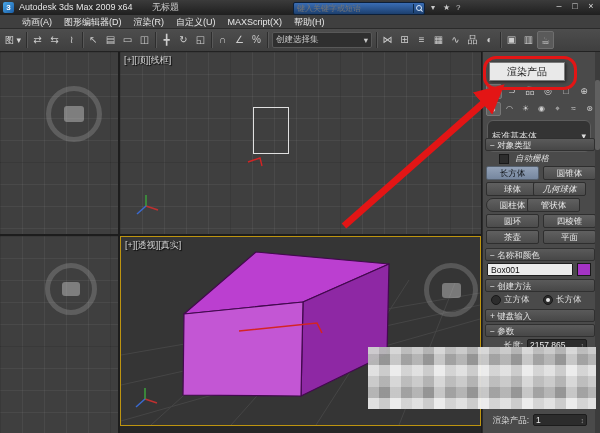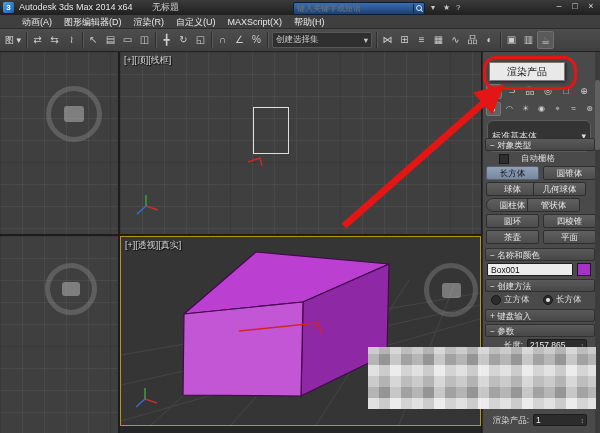--- a/index.html
+++ b/index.html
@@ -90,21 +90,21 @@
     repeating-linear-gradient(0deg,rgba(255,255,255,0.55) 0 11px,rgba(150,150,150,0.3) 11px 22px,rgba(215,215,215,0.5) 22px 33px),
     repeating-linear-gradient(90deg,#c9c9c9 0 11px,#9a9a9a 11px 22px,#e3e3e3 22px 33px,#acacac 33px 44px);}
 </style>
 </head>
 <body>
 
 <div id="app">
 
   <div class="abs title-bar">
     <div class="abs logo">3</div>
-    <span class="abs app-title">Autodesk 3ds Max 2014 x64</span>
+    <span class="abs app-title">Autodesk 3ds Max 2009 x64</span>
     <span class="abs doc-title">无标题</span>
     <div class="abs search-box">
       <input placeholder="键入关键字或短语" style="">
       <span class="mag"></span>
     </div>
     <span class="abs ic-mini" style="left:428px;">▾</span>
     <span class="abs ic-mini" style="left:440px;">★</span>
     <span class="abs ic-mini" style="left:453px;">?</span>
     <div class="abs win-btns">
       <span class="win-btn">–</span>
@@ -235,26 +235,26 @@
         <span class="sub-cell">⊛</span>
       </div>
       <div class="pn-drop" style="top:68px;">
         <span>标准基本体</span>
           <span>▾</span>
       </div>
       <div class="rollout" style="top:86px;">
         <span>−</span> <span>对象类型</span>
       </div>
       <span class="chk" style="left:16px;top:102px;"></span>
-      <span class="pn-label" style="left:38px;top:101px;">自动栅格</span>
+      <span class="pn-label" style="left:32px;top:101px;font-style:italic;">自动栅格</span>
 
       <span class="obj-btn obj-btn-active" style="left:3px;top:114px;">长方体</span>
       <span class="obj-btn" style="left:60px;top:114px;">圆锥体</span>
       <span class="obj-btn" style="left:3px;top:130px;">球体</span>
-      <span class="obj-btn" style="left:50px;top:130px;">几何球体</span>
+      <span class="obj-btn" style="left:50px;top:130px;font-style:italic;">几何球体</span>
       <span class="obj-btn" style="left:3px;top:146px;border-radius:7px;">圆柱体</span>
       <span class="obj-btn" style="left:44px;top:146px;">管状体</span>
       <span class="obj-btn" style="left:3px;top:162px;">圆环</span>
       <span class="obj-btn" style="left:60px;top:162px;">四棱锥</span>
       <span class="obj-btn" style="left:3px;top:178px;">茶壶</span>
       <span class="obj-btn" style="left:60px;top:178px;">平面</span>
 
       <div class="rollout" style="top:196px;">
         <span>−</span> <span>名称和颜色</span>
       </div>

